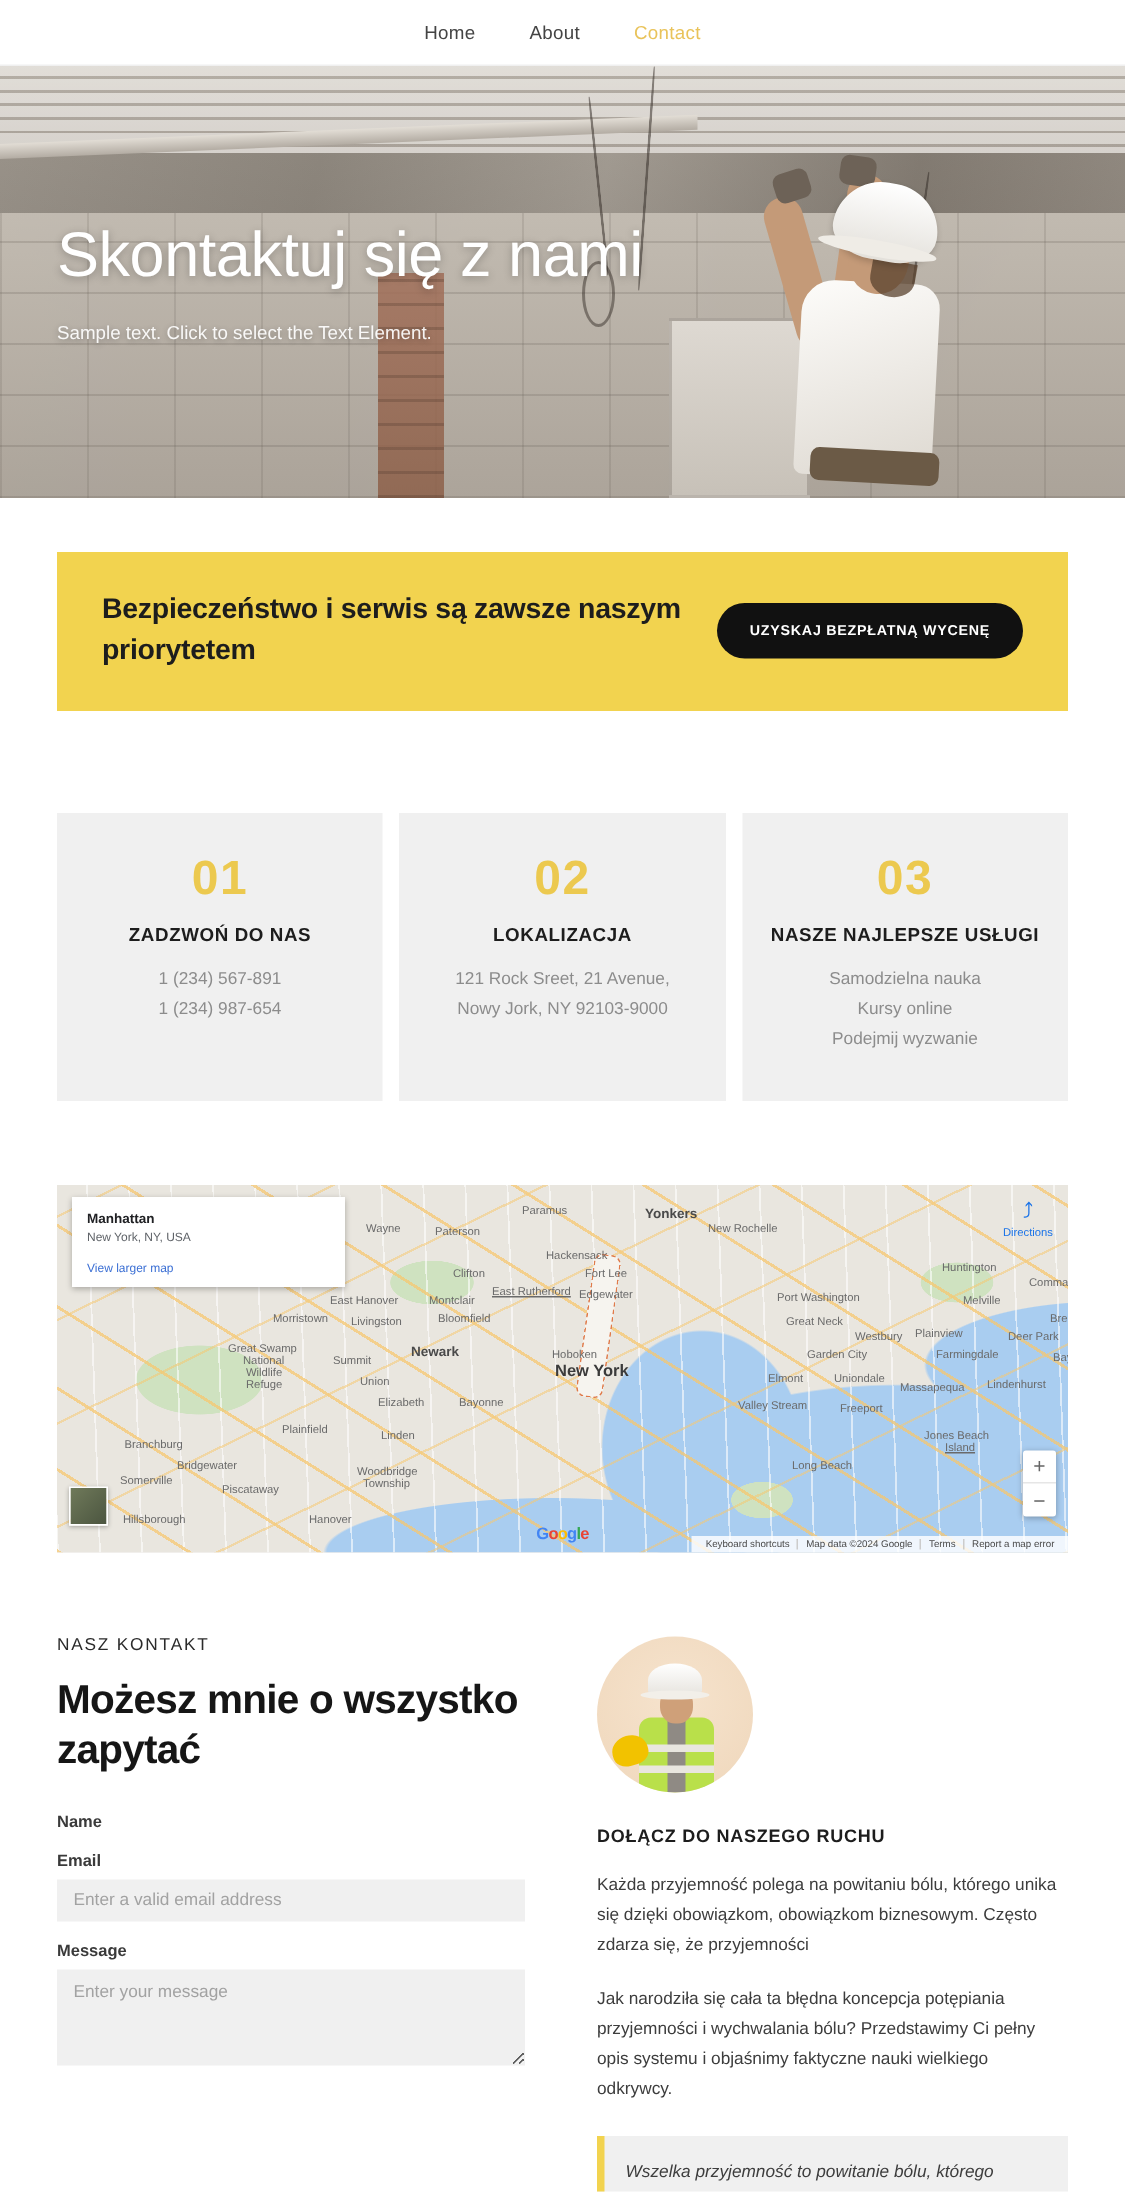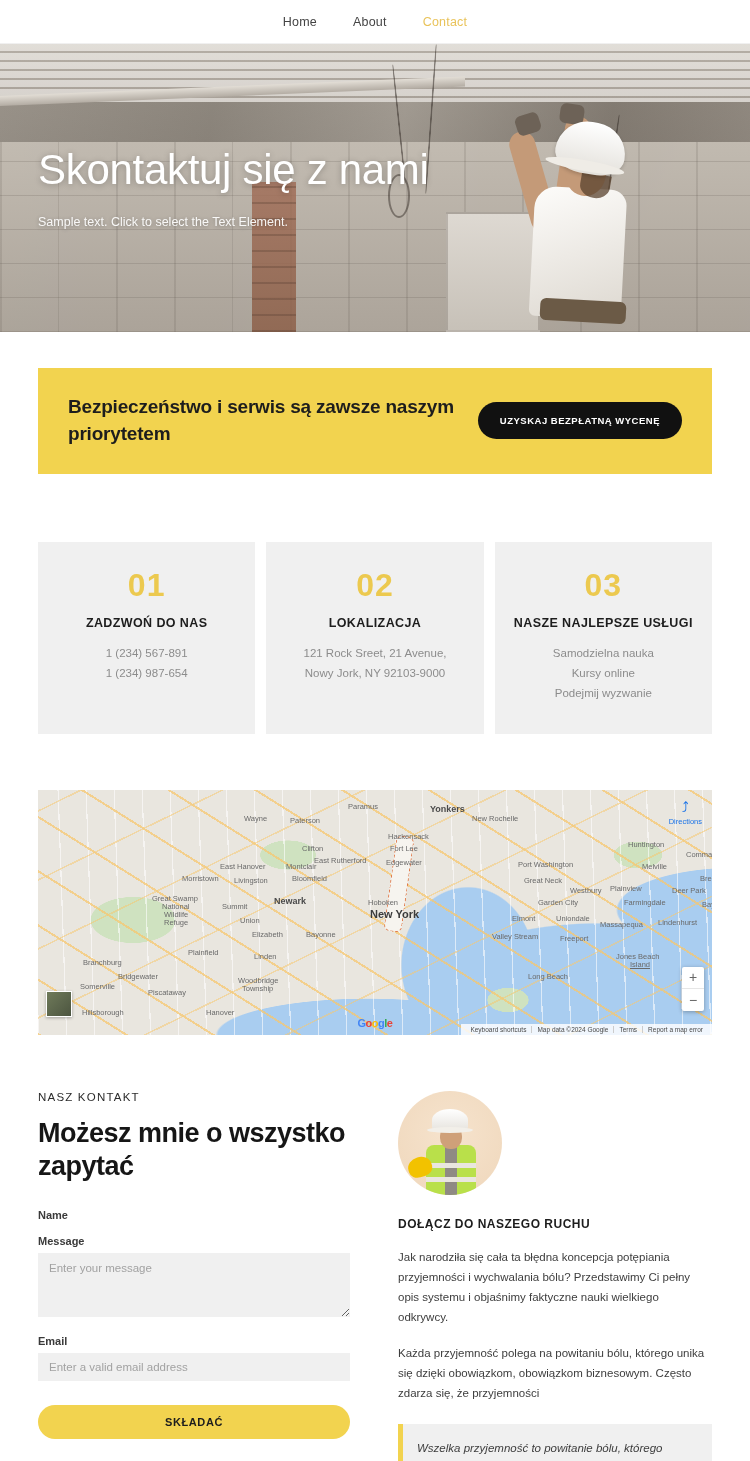--- a/index.html
+++ b/index.html
@@ -447,25 +447,25 @@
     <div class="map-water"></div>
     <div class="map-green"></div>
     <div class="map-roads"></div>
     <div class="manhattan"></div>
     <div id="map-labels">
         <div class="map-label" style="left: 310px; top: 12px;">Paramus</div>
         <div class="map-label mid" style="left: 392px; top: 14px;">Yonkers</div>
         <div class="map-label" style="left: 206px; top: 24px;">Wayne</div>
         <div class="map-label" style="left: 252px; top: 26px;">Paterson</div>
         <div class="map-label" style="left: 434px; top: 24px;">New Rochelle</div>
-        <div class="map-label" style="left: 326px; top: 42px; margin-left: 24px;">Hackensack</div>
+        <div class="map-label" style="left: 326px; top: 42px;">Hackensack</div>
         <div class="map-label" style="left: 352px; top: 54px;">Fort Lee</div>
         <div class="map-label" style="left: 590px; top: 50px;">Huntington</div>
         <div class="map-label" style="left: 264px; top: 54px;">Clifton</div>
-        <div class="map-label" style="left: 276px; top: 66px;">East Rutherford</div>
+        <div class="map-label" style="left: 290px; top: 66px; text-decoration: underline;">East Rutherford</div>
         <div class="map-label" style="left: 348px; top: 68px;">Edgewater</div>
         <div class="map-label" style="left: 648px; top: 60px;">Commack</div>
         <div class="map-label" style="left: 248px; top: 72px;">Montclair</div>
         <div class="map-label" style="left: 182px; top: 72px;">East Hanover</div>
         <div class="map-label" style="left: 480px; top: 70px;">Port Washington</div>
         <div class="map-label" style="left: 604px; top: 72px;">Melville</div>
         <div class="map-label" style="left: 254px; top: 84px;">Bloomfield</div>
         <div class="map-label" style="left: 196px; top: 86px;">Livingston</div>
         <div class="map-label" style="left: 486px; top: 86px;">Great Neck</div>
         <div class="map-label" style="left: 662px; top: 84px;">Brentwood</div>
@@ -501,20 +501,25 @@
         <div class="map-label" style="left: 200px; top: 186px;">Woodbridge</div>
         <div class="map-label" style="left: 204px; top: 194px;">Township</div>
         <div class="map-label" style="left: 490px; top: 182px;">Long Beach</div>
         <div class="map-label" style="left: 22px; top: 168px; margin-left: 23px;">Branchburg</div>
         <div class="map-label" style="left: 42px; top: 192px;">Somerville</div>
         <div class="map-label" style="left: 110px; top: 198px;">Piscataway</div>
         <div class="map-label" style="left: 44px; top: 218px;">Hillsborough</div>
         <div class="map-label" style="left: 168px; top: 218px;">Hanover</div>
       </div>
 
+    <div class="map-card">
+      <div class="map-card-title">Manhattan</div>
+      <div class="map-card-sub">New York, NY, USA</div>
+      <div class="map-card-link">View larger map</div>
+    </div>
 
     <div class="map-dir">
       <div class="map-dir-icon">⤴</div>
       <div class="map-dir-label">Directions</div>
     </div>
 
     <div class="map-thumb"></div>
 
     <div class="map-zoom">
       <div>+</div>
@@ -537,40 +542,39 @@
 <section class="contact">
   <div class="contact-left">
     <div class="eyebrow">NASZ KONTAKT</div>
     <h2 class="contact-h2">Możesz mnie o wszystko zapytać</h2>
 
     <form class="form">
       <div class="field-group">
         <label class="field-label">Name</label>
       </div>
       <div class="field-group">
+        <label class="field-label">Email</label>
+        <input class="field-input" type="email" placeholder="Enter a valid email address" style="">
+      </div>
+      <div class="field-group">
         <label class="field-label">Message</label>
         <textarea class="field-textarea" placeholder="Enter your message" style=""></textarea>
       </div>
-      <div class="field-group">
-        <label class="field-label">Email</label>
-        <input class="field-input" type="email" placeholder="Enter a valid email address" style="">
-      </div>
-      <button type="button" class="submit-btn">SKŁADAĆ</button>
     </form>
   </div>
 
   <div class="contact-right">
     <div class="avatar">
       <div class="av-vest"></div>
       <div class="av-stripe s1"></div>
       <div class="av-stripe s2"></div>
       <div class="av-head"></div>
       <div class="av-helmet"></div>
       <div class="av-hardhat-yellow"></div>
     </div>
     <div class="right-title">DOŁĄCZ DO NASZEGO RUCHU</div>
+    <p class="right-p">Każda przyjemność polega na powitaniu bólu, którego unika się dzięki obowiązkom, obowiązkom biznesowym. Często zdarza się, że przyjemności</p>
     <p class="right-p">Jak narodziła się cała ta błędna koncepcja potępiania przyjemności i wychwalania bólu? Przedstawimy Ci pełny opis systemu i objaśnimy faktyczne nauki wielkiego odkrywcy.</p>
-    <p class="right-p">Każda przyjemność polega na powitaniu bólu, którego unika się dzięki obowiązkom, obowiązkom biznesowym. Często zdarza się, że przyjemności</p>
     <blockquote class="quote">
       <span class="quote-text">Wszelka przyjemność to powitanie bólu, którego uniknięto dzięki obowiązkom i obowiązkom biznesowym. Będzie to często następować</span>
     </blockquote>
   </div>
 </section>
 
 </body></html>

